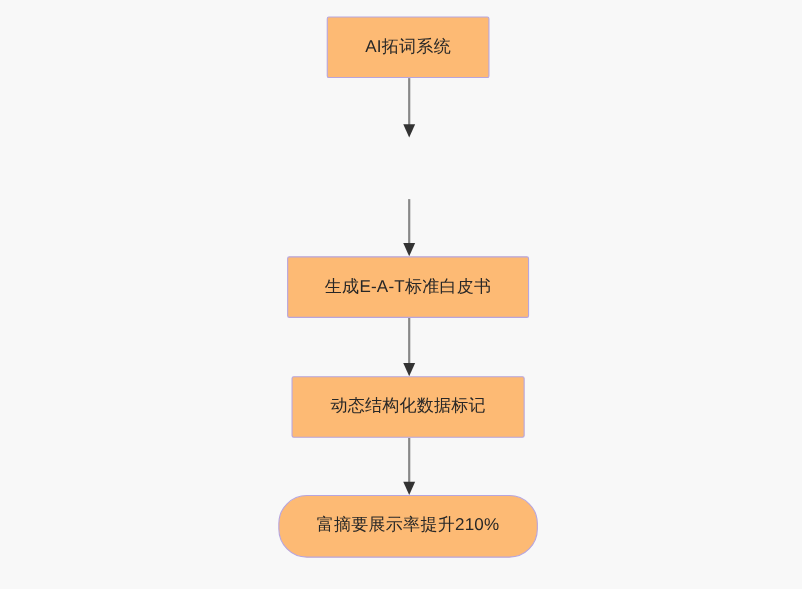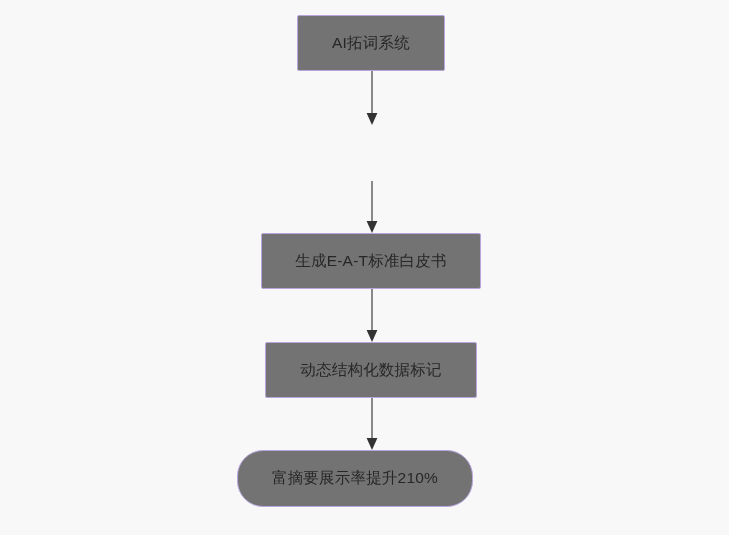--- a/index.html
+++ b/index.html
@@ -15,21 +15,21 @@
   }
   #flowchart-canvas {
     position: relative;
     width: 729px;
     height: 535px;
     background: #f8f8f8;
   }
   .flow-node {
     position: absolute;
     box-sizing: border-box;
-    background: #737373;
+    background: #fdba74;
     border: 1.4px solid #b7a5de;
     border-radius: 2px;
     display: flex;
     align-items: center;
     justify-content: center;
     z-index: 2;
   }
   .flow-node-label {
     font-size: 15.5px;
     color: #272727;
@@ -86,17 +86,17 @@
 
 
   <div class="flow-node" style="left:261px; top:233px; width:220px; height:56px;">
     <span class="flow-node-label">生成E-A-T标准白皮书</span>
   </div>
 
   <div class="flow-node" style="left:265px; top:342px; width:212px; height:56px;">
     <span class="flow-node-label">动态结构化数据标记</span>
   </div>
 
-  <div class="flow-node" style="left:237px; top:450px; width:236px; height:57px;border-radius:26px;">
+  <div class="flow-node" style="left:253px; top:450px; width:236px; height:57px;border-radius:26px;">
     <span class="flow-node-label">富摘要展示率提升210%</span>
   </div>
 
 </div>
 
 </body></html>

